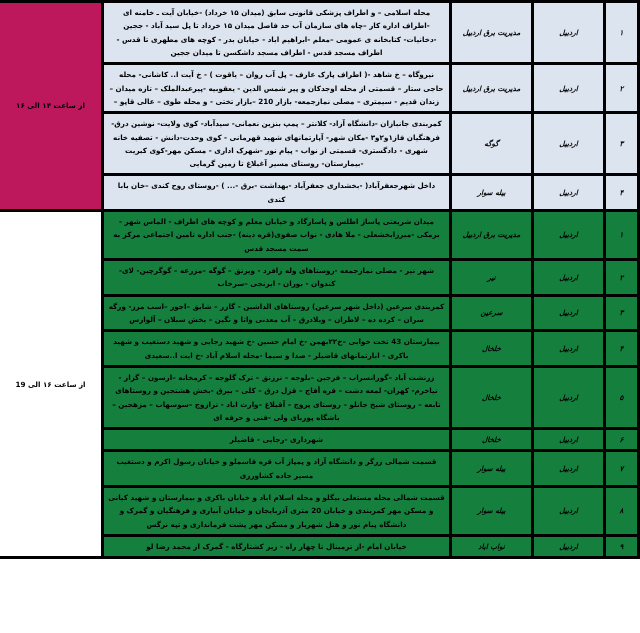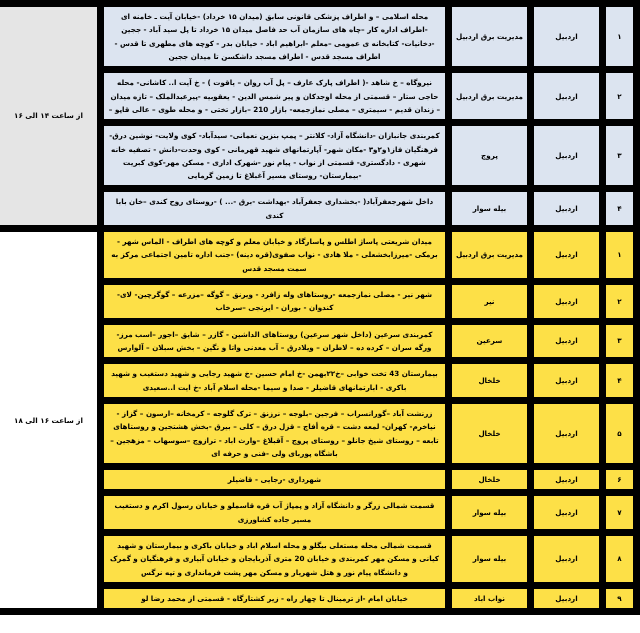--- a/index.html
+++ b/index.html
@@ -13,61 +13,62 @@
     font-family: "DejaVu Sans", "Liberation Sans", sans-serif;
     overflow: hidden;
   }
   #outage-table {
     width: 640px;
     border-collapse: collapse;
     table-layout: fixed;
     direction: rtl;
   }
   #outage-table td {
-    border: 7px solid #000000;
+    border: 3px solid #000000;
     padding: 3px 4px;
     vertical-align: middle;
     text-align: center;
     font-size: 7.2px;
     line-height: 1.85;
     color: #000000;
     font-weight: bold;
   }
   
   col.c-radif   { width: 34px; }
   col.c-city    { width: 72px; }
   col.c-manager { width: 82px; }
   col.c-area    { width: 348px; }
   col.c-time    { width: 104px; }
 
   td.cell-radif,
   td.cell-city,
   td.cell-manager {
     font-size: 7.6px;
     white-space: nowrap;
+    font-style: italic;
   }
   td.cell-area {
     text-align: center;
     padding: 6px 8px;
     line-height: 2.05;
     letter-spacing: 0;
   }
   td.cell-time {
     font-size: 9.5px;
     font-weight: bold;
     vertical-align: middle;
     text-align: center;
   }
   tr.sec-a td {
     background: #dce4f0;
   }
   tr.sec-b td {
-    background: #fde047;
+    background: #15803d;
   }
-  td.cell-time.time-a { background: #e5e5e5; }
+  td.cell-time.time-a { background: #be185d; }
   td.cell-time.time-b { background: #ffffff; }
 
   
   #outage-table tr.sec-last-a td {
     border-bottom: 2px solid #555555;
   }
   td.cell-time {
     border-left: 2px solid #555555;
   }
 </style>
@@ -92,35 +93,35 @@
       </tr>
       <tr class="sec-a">
         <td class="cell-radif">۲</td>
         <td class="cell-city">اردبیل</td>
         <td class="cell-manager">مدیریت برق اردبیل</td>
         <td class="cell-area">نیروگاه – خ شاهد -( اطراف پارک عارف – پل آب روان – یاقوت ) - خ آیت ا.. کاشانی- محله حاجی ستار – قسمتی از محله اوجدکان و پیر شمس الدین  -  یعقوبیه -پیرعبدالملک – تازه میدان – زندان قدیم - سیمتری – مصلی نمازجمعه- بازار 210 –بازار تختی - و محله طوی – عالی قاپو –</td>
       </tr>
       <tr class="sec-a">
         <td class="cell-radif">۳</td>
         <td class="cell-city">اردبیل</td>
-        <td class="cell-manager">پروج</td>
+        <td class="cell-manager">گوگه</td>
         <td class="cell-area">کمربندی جانبازان -دانشگاه آزاد- کلانتر – پمپ بنزین نعمانی- سیدآباد- کوی ولایت- نوشین درق- فرهنگیان فاز۱و۲و۳ -مکان شهر- آپارتمانهای شهید قهرمانی - کوی وحدت-دانش - تصفیه خانه شهری - دادگستری- قسمتی از نواب - پیام نور -شهرک اداری - مسکن مهر-کوی کبریت -بیمارستان- روستای مسیر آغبلاغ تا زمین گرمایی</td>
       </tr>
       <tr class="sec-a sec-last-a">
         <td class="cell-radif">۴</td>
         <td class="cell-city">اردبیل</td>
         <td class="cell-manager">بیله سوار</td>
         <td class="cell-area">داخل شهرجعفرآباد( -بخشداری جعفرآباد -بهداشت -برق -... ) -روستای روح کندی –خان بابا کندی</td>
       </tr>
       <tr class="sec-b">
         <td class="cell-radif">۱</td>
         <td class="cell-city">اردبیل</td>
         <td class="cell-manager">مدیریت برق اردبیل</td>
         <td class="cell-area">میدان شریعتی پاساژ اطلس و پاسارگاد و خیابان معلم و کوچه های اطراف - الماس شهر  - برمکی -میرزابخشعلی - ملا هادی - نواب صفوی(قره دینه)  -جنب اداره تامین اجتماعی مرکز به سمت مسجد قدس</td>
-        <td class="cell-time time-b" rowspan="9">از ساعت ۱۶ الی ۱۸</td>
+        <td class="cell-time time-b" rowspan="9">از ساعت ۱۶ الی 19</td>
       </tr>
       <tr class="sec-b">
         <td class="cell-radif">۲</td>
         <td class="cell-city">اردبیل</td>
         <td class="cell-manager">نیر</td>
         <td class="cell-area">شهر نیر - مصلی نمازجمعه -روستاهای وله زافرد - ویرنق – گوگه –مزرعه – گوگرچین- لای- کندوان - بوران - ایرنجی –سرخاب</td>
       </tr>
       <tr class="sec-b">
         <td class="cell-radif">۳</td>
         <td class="cell-city">اردبیل</td>
@@ -154,16 +155,16 @@
       <tr class="sec-b">
         <td class="cell-radif">۸</td>
         <td class="cell-city">اردبیل</td>
         <td class="cell-manager">بیله سوار</td>
         <td class="cell-area">قسمت شمالی محله مستعلی بیگلو و محله اسلام اباد و خیابان باکری و بیمارستان و شهید کیانی و مسکن مهر کمربندی و خیابان 20 متری آذربایجان و خیابان آبیاری و فرهنگیان و گمرک و دانشگاه پیام نور و هتل شهریار و مسکن مهر پشت فرمانداری و تپه نرگس</td>
       </tr>
       <tr class="sec-b">
         <td class="cell-radif">۹</td>
         <td class="cell-city">اردبیل</td>
         <td class="cell-manager">نواب اباد</td>
-        <td class="cell-area">خیابان امام -از ترمینال تا چهار راه - زیر کشتارگاه - قسمتی از محمد رضا لو</td>
+        <td class="cell-area">خیابان امام -از ترمینال تا چهار راه - زیر کشتارگاه - گمرک از محمد رضا لو</td>
       </tr>
     </tbody>
 </table>
 
 </body></html>

